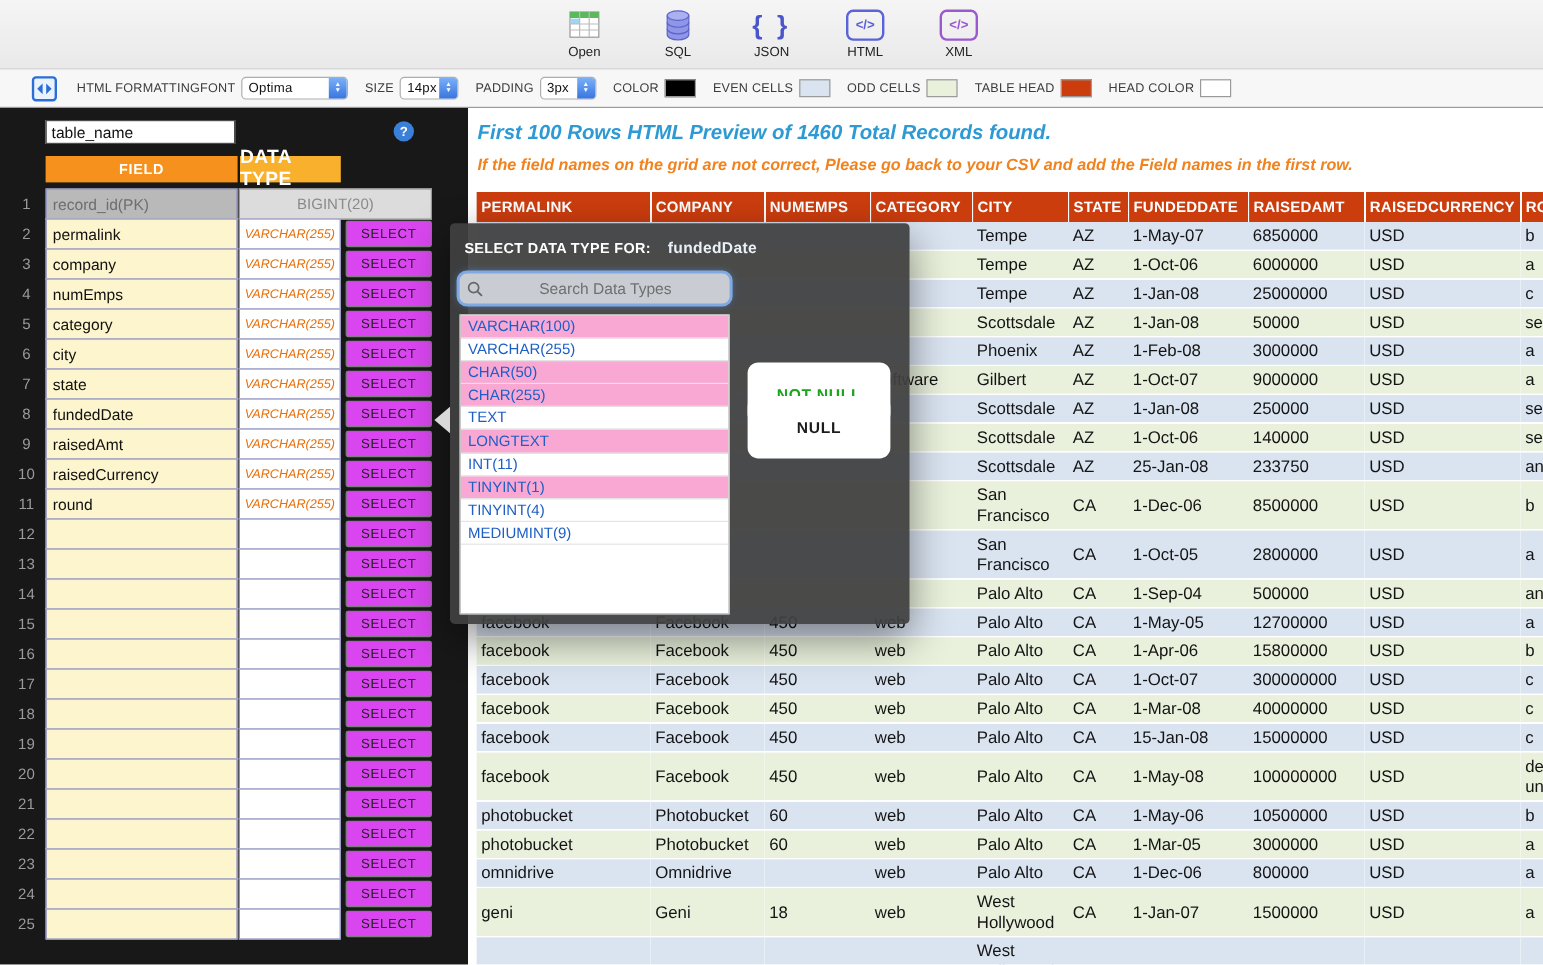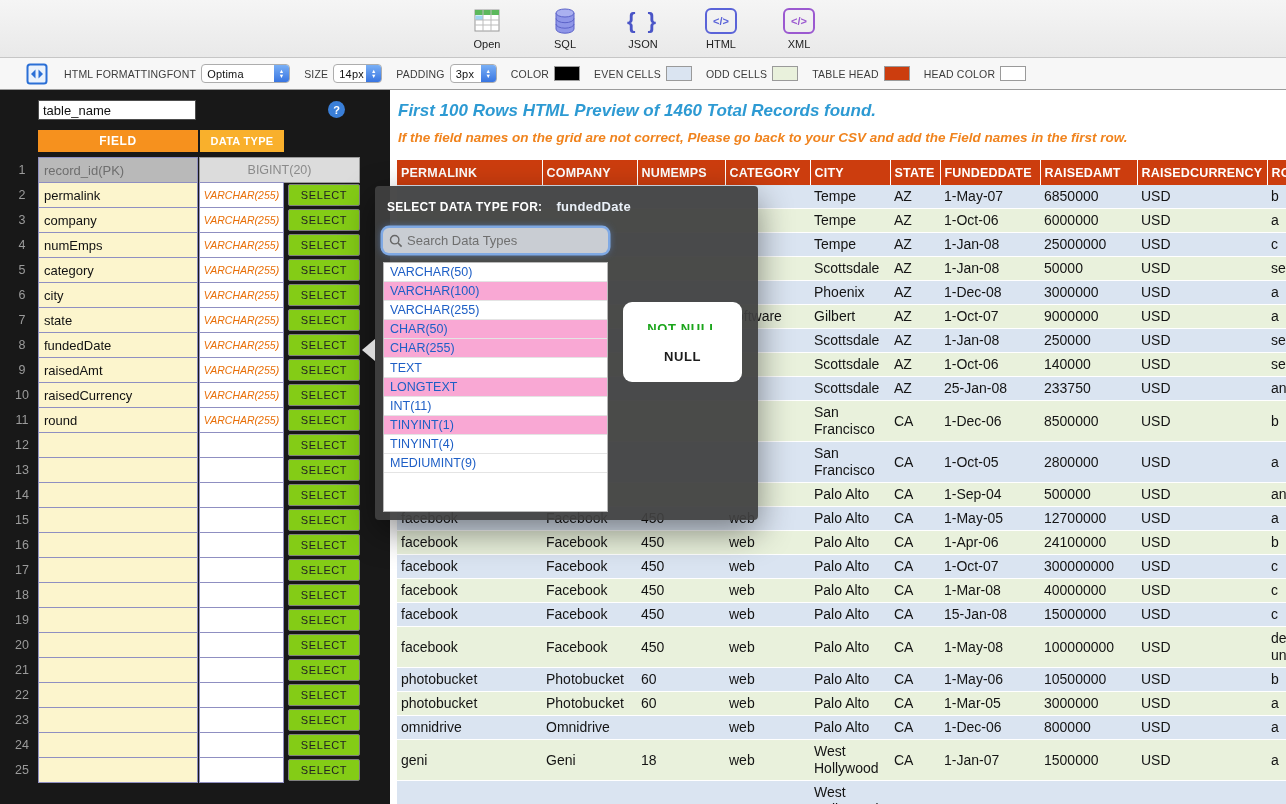--- a/index.html
+++ b/index.html
@@ -31,47 +31,47 @@
   .dd-arrows{width:15px;height:19px;background:linear-gradient(#7db3f7,#3572e0);display:flex;flex-direction:column;align-items:center;justify-content:center;color:#fff;}
   .dd-arrows::before{content:"▲";font-size:5.5px;line-height:5px;}
   .dd-arrows::after{content:"▼";font-size:5.5px;line-height:5px;}
   .swatch{width:26px;height:15px;border:1px solid #9a9a9a;margin-right:14px;display:inline-block;}
 
   
   #left-panel{position:absolute;left:0;top:90px;width:390px;height:714px;background:#181818;}
   #table-name-input{position:absolute;left:38px;top:10px;width:158px;height:20px;border:1px solid #4d4d4d;background:#fff;font-size:13px;padding:0 4px;font-family:inherit;color:#111;}
   #help-button{position:absolute;left:328px;top:11px;width:17px;height:17px;border-radius:50%;background:#3a7fd8;color:#fff;font-size:11px;font-weight:bold;display:flex;align-items:center;justify-content:center;cursor:default;}
   #fg-header-field{position:absolute;left:38px;top:40px;width:160px;height:22px;background:#f6911e;color:#fff;font-weight:bold;font-size:12px;display:flex;align-items:center;justify-content:center;letter-spacing:.6px;}
-  #fg-header-type{position:absolute;left:200px;top:40px;width:84px;height:22px;background:#f9b02c;color:#fff;font-weight:bold;font-size:11px;display:flex;align-items:center;justify-content:center;letter-spacing:.3px;}
+  #fg-header-type{position:absolute;left:200px;top:40px;width:84px;height:22px;background:#f9b02c;color:#fff;font-weight:bold;font-size:16px;display:flex;align-items:center;justify-content:center;letter-spacing:.3px;}
   #field-grid-body{position:absolute;left:0;top:67px;width:390px;}
   .fg-row{position:relative;height:26px;}
   .fg-row + .fg-row{margin-top:-1px;}
   .fg-num{position:absolute;left:10px;top:0;width:24px;height:26px;color:#9b9b9b;font-size:12.5px;display:flex;align-items:center;justify-content:center;}
   .fg-field{position:absolute;left:38px;top:0;width:160px;height:26px;background:#fcf5cd;border:1px solid #8f8fc1;font-size:13px;color:#111;display:flex;align-items:center;padding-left:5px;}
   .fg-field.locked{background:#b9b9b9;color:#6e6e6e;}
   .fg-type{position:absolute;left:199px;top:0;width:85px;height:26px;background:#fff;border:1px solid #8f8fc1;font-size:10.5px;font-style:italic;color:#e86e07;display:flex;align-items:center;justify-content:center;}
   .fg-type-locked{position:absolute;left:199px;top:0;width:161px;height:26px;background:#dcdcdc;border:1px solid #9a9a9a;font-size:12.5px;color:#8a8a8a;display:flex;align-items:center;justify-content:center;}
-  .fg-select{position:absolute;left:288px;top:2px;width:72px;height:22px;background:#84cc16;border:1px solid #7f7f7f;border-radius:2px;font-size:11px;color:#222;letter-spacing:.6px;font-family:inherit;cursor:default;}
+  .fg-select{position:absolute;left:288px;top:2px;width:72px;height:22px;background:#d946ef;border:1px solid #7f7f7f;border-radius:2px;font-size:11px;color:#222;letter-spacing:.6px;font-family:inherit;cursor:default;}
 
   
   #preview{position:absolute;left:390px;top:90px;width:896px;height:714px;background:#fff;overflow:hidden;}
   #pv-title{position:absolute;left:8px;top:11px;font-size:17px;font-weight:bold;font-style:italic;color:#2d9ad3;white-space:nowrap;}
   #pv-subtitle{position:absolute;left:8px;top:40px;font-size:13.5px;font-weight:bold;font-style:italic;color:#f0831d;white-space:nowrap;}
   #pv-table-wrap{position:absolute;left:7px;top:70px;width:889px;height:644px;overflow:hidden;}
   #pv-table{border-collapse:collapse;table-layout:fixed;width:930px;}
   #pv-table th{font-size:12.5px;font-weight:bold;text-align:left;padding:4px 4px;height:25px;border-right:1px solid rgba(255,255,255,.55);white-space:nowrap;overflow:hidden;letter-spacing:.2px;}
   #pv-table td{font-size:14px;color:#141414;padding:3px 4px;line-height:17px;border-bottom:1px solid #fff;vertical-align:middle;overflow:hidden;word-wrap:break-word;}
 
   
   #dialog{position:absolute;left:375px;top:186px;width:383px;height:334px;background:rgba(64,64,64,0.94);border-radius:4px;box-shadow:0 12px 34px rgba(0,0,0,.45);z-index:50;}
   #dialog-arrow{position:absolute;left:-13px;top:153px;width:0;height:0;border-top:11px solid transparent;border-bottom:11px solid transparent;border-right:13px solid #d9d9d9;}
   #dialog-title{position:absolute;left:12px;top:13px;font-size:12px;font-weight:bold;color:#fff;letter-spacing:.3px;white-space:nowrap;}
   #dialog-field-name{margin-left:14px;font-size:13px;color:#eaf0f8;}
   #dialog-search{position:absolute;left:8px;top:42px;width:225px;height:25px;background:#c9cdd3;border-radius:6px;box-shadow:0 0 0 2.5px #7fa9e4,0 0 8px rgba(96,150,235,.85);display:flex;align-items:center;padding:0 6px;}
-  #dialog-search input{border:none;background:transparent;outline:none;font-size:13px;color:#0369a1;width:100%;font-family:inherit;}
+  #dialog-search input{border:none;background:transparent;outline:none;font-size:13px;color:#0369a1;width:100%;font-family:inherit;text-align:center;}
   #dialog-search input::placeholder{color:#6f6f6f;}
   #dialog-options{position:absolute;left:8px;top:76px;width:225px;height:250px;background:#fff;overflow:hidden;border:1px solid #b9b9b9;}
   .dt-option{height:19.1px;font-size:12.5px;color:#1e5fc6;padding:0 6px;border-bottom:1px solid #e4e4e4;display:flex;align-items:center;cursor:default;}
   .dt-option.alt{background:#f9a8d4;}
   .dlg-btn{position:absolute;left:248px;width:119px;height:52px;background:#fff;border:none;border-radius:9px;font-weight:bold;font-size:13px;letter-spacing:.6px;font-family:inherit;cursor:default;}
   #btn-not-null{top:80px;color:#1ba51b;margin-top:36px;}
   #btn-null{top:144px;color:#1c1c1c;}
 </style>
 </head>
 <body>
@@ -410,21 +410,21 @@
               <td>USD</td>
               <td>seed</td>
             </tr>
             <tr style="background-color: rgb(218, 228, 241);">
               <td></td>
               <td></td>
               <td></td>
               <td></td>
               <td>Phoenix</td>
               <td>AZ</td>
-              <td>1-Dec-08</td>
+              <td>1-Feb-08</td>
               <td>3000000</td>
               <td>USD</td>
               <td>a</td>
             </tr>
             <tr style="background-color: rgb(233, 241, 220);">
               <td></td>
               <td></td>
               <td></td>
               <td>software</td>
               <td>Gilbert</td>
@@ -519,21 +519,21 @@
               <td>a</td>
             </tr>
             <tr style="background-color: rgb(233, 241, 220);">
               <td>facebook</td>
               <td>Facebook</td>
               <td>450</td>
               <td>web</td>
               <td>Palo Alto</td>
               <td>CA</td>
               <td>1-Apr-06</td>
-              <td>24100000</td>
+              <td>15800000</td>
               <td>USD</td>
               <td>b</td>
             </tr>
             <tr style="background-color: rgb(218, 228, 241);">
               <td>facebook</td>
               <td>Facebook</td>
               <td>450</td>
               <td>web</td>
               <td>Palo Alto</td>
               <td>CA</td>
@@ -651,21 +651,20 @@
     <div id="dialog-search">
       <span style="display:flex;margin-right:4px;">
         <svg width="14" height="14" viewBox="0 0 14 14">
           <circle cx="5.7" cy="5.7" r="4.2" fill="none" stroke="#666666" stroke-width="1.4"></circle>
           <line x1="9" y1="9" x2="12.6" y2="12.6" stroke="#666666" stroke-width="1.6"></line>
         </svg>
       </span>
       <input type="text" placeholder="Search Data Types" style="">
     </div>
     <div id="dialog-options">
-        <div class="dt-option">VARCHAR(50)</div>
         <div class="dt-option alt">VARCHAR(100)</div>
         <div class="dt-option">VARCHAR(255)</div>
         <div class="dt-option alt">CHAR(50)</div>
         <div class="dt-option alt">CHAR(255)</div>
         <div class="dt-option">TEXT</div>
         <div class="dt-option alt">LONGTEXT</div>
         <div class="dt-option">INT(11)</div>
         <div class="dt-option alt">TINYINT(1)</div>
         <div class="dt-option">TINYINT(4)</div>
         <div class="dt-option">MEDIUMINT(9)</div>

